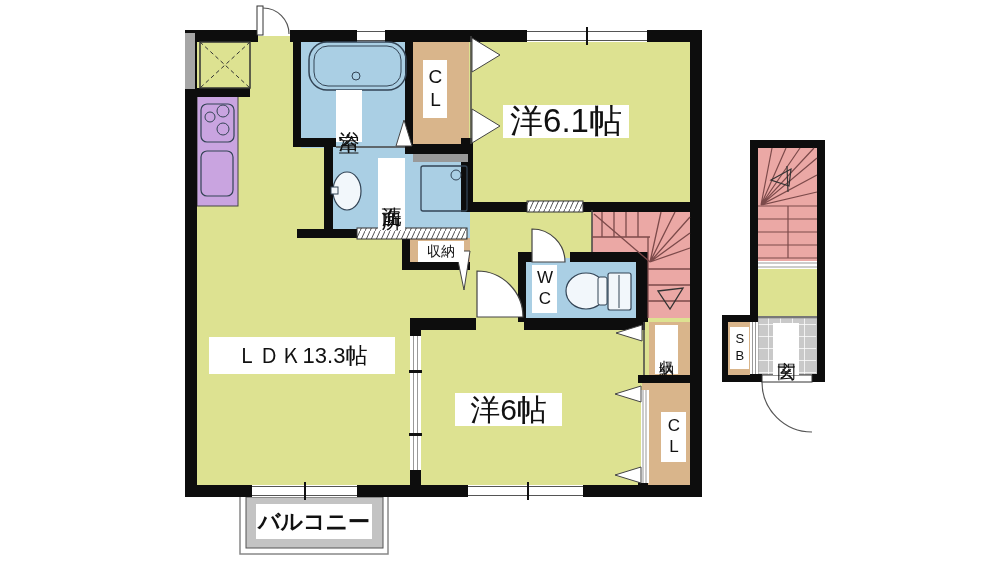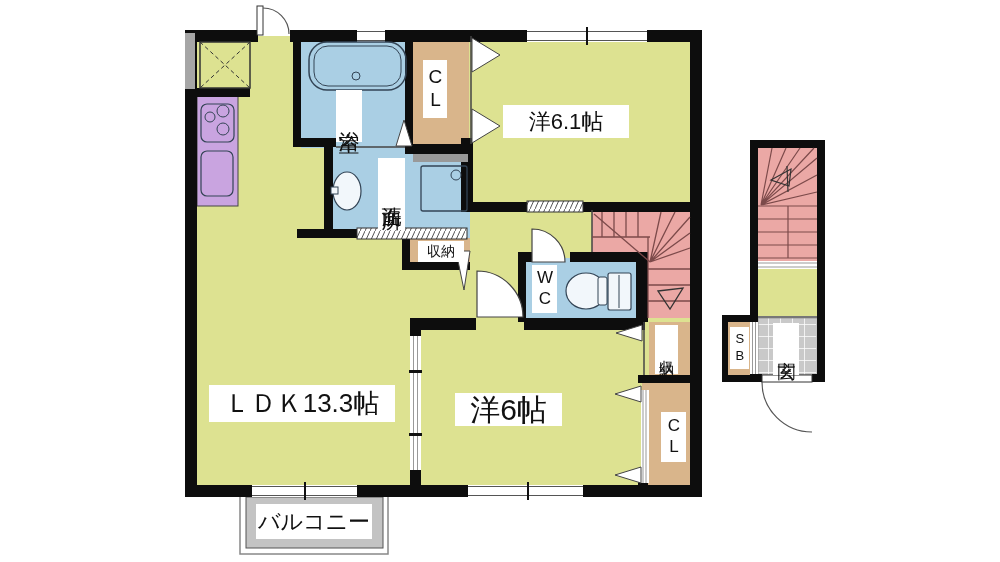--- a/index.html
+++ b/index.html
@@ -211,23 +211,23 @@
       <g>
         <rect x="200" y="42" width="50" height="46" fill="none" stroke="#333" stroke-width="1.5"></rect>
         <path d="M200 42 L250 88 M250 42 L200 88" stroke="#333" stroke-width="1" stroke-dasharray="4 3" fill="none"></path>
       </g>
     </g>
   </svg>
 
   <div class="lbl v" style="left:336px;top:90px;width:26px;height:52px;font-size:21px;">浴室</div>
   <div class="lbl v" style="left:378px;top:158px;width:27px;height:72px;font-size:20px;">洗面所</div>
   <div class="lbl v" style="left:423px;top:60px;width:24px;height:58px;font-size:19px;">CL</div>
-  <div class="lbl" style="left:503px;top:105px;width:126px;height:33px;font-size:22px;">洋6.1帖</div>
+  <div class="lbl" style="left:503px;top:105px;width:126px;height:33px;font-size:33px;">洋6.1帖</div>
   <div class="lbl" style="left:418px;top:241px;width:46px;height:21px;font-size:14px;">収納</div>
   <div class="lbl v" style="left:532px;top:265px;width:25px;height:48px;font-size:17px;">WC</div>
   <div class="lbl v" style="left:655px;top:325px;width:23px;height:49px;font-size:15px;">収納</div>
   <div class="lbl v" style="left:661px;top:412px;width:25px;height:50px;font-size:17px;">CL</div>
   <div class="lbl" style="left:455px;top:393px;width:107px;height:33px;font-size:30px;">洋6帖</div>
-  <div class="lbl" style="left:209px;top:337px;width:186px;height:37px;font-size:26px;margin-top:48px;">ＬＤＫ13.3帖</div>
-  <div class="lbl" style="left:256px;top:504px;width:116px;height:35px;font-size:22px;">バルコニー</div>
+  <div class="lbl" style="left:209px;top:337px;width:186px;height:37px;font-size:22px;">ＬＤＫ13.3帖</div>
+  <div class="lbl" style="left:256px;top:504px;width:116px;height:35px;font-size:22px;font-weight:bold;">バルコニー</div>
   <div class="lbl v" style="left:730px;top:327px;width:19px;height:42px;font-size:13px;">SB</div>
   <div class="lbl v" style="left:773px;top:323px;width:26px;height:52px;font-size:18px;">玄関</div>
 </div>
 
 </body></html>

